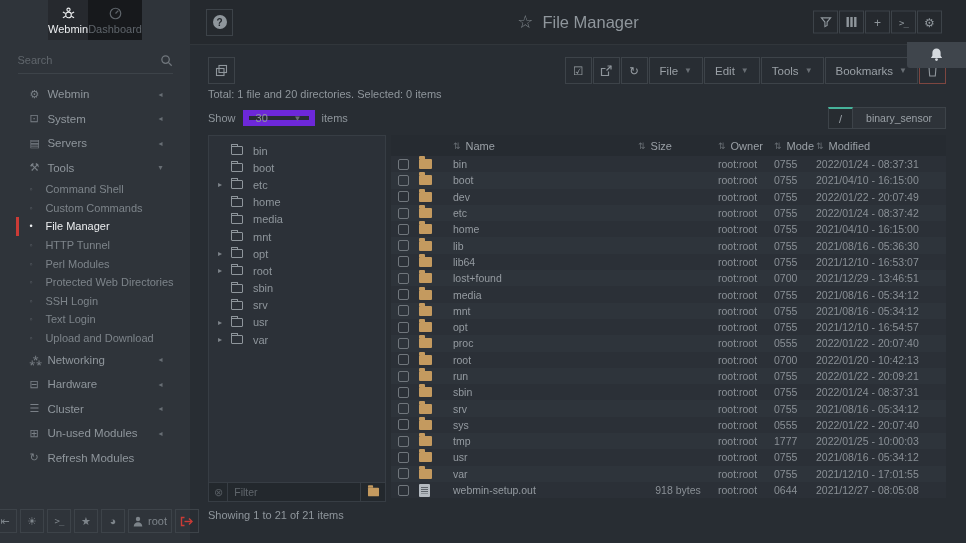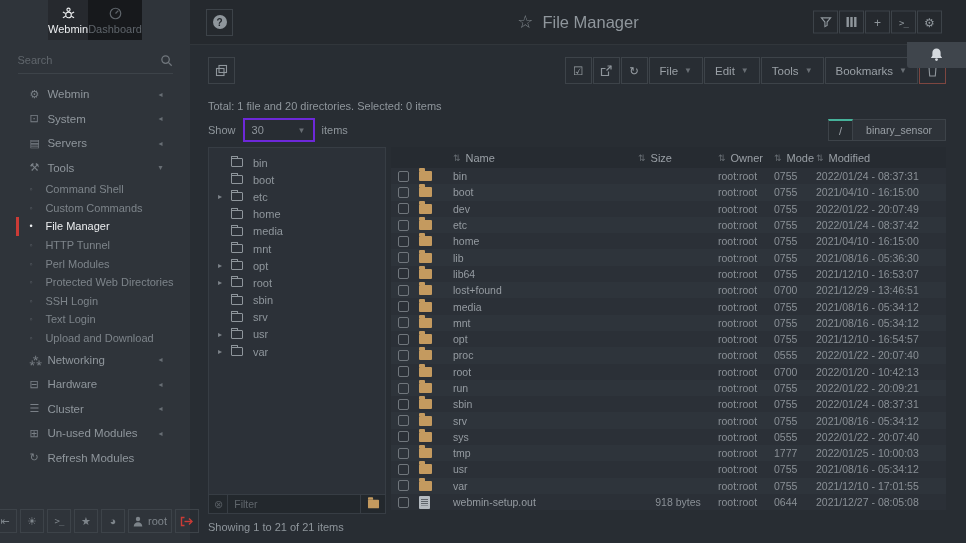--- a/index.html
+++ b/index.html
@@ -50,23 +50,23 @@
   .bell-panel { position:absolute; right:0; top:42px; width:59px; height:26px; background:#3f454c; border-radius:0 0 0 3px; display:flex; align-items:center; justify-content:center; z-index:6; cursor:pointer; }
 
   .content { padding:12px 20px 0 18px; }
   .fm-toolbar { display:flex; justify-content:space-between; align-items:center; }
   .fm-btn { height:27px; border:1px solid #3d4349; display:flex; align-items:center; justify-content:center; padding:0 10px; font-size:11.5px; color:#9aa0a6; gap:6px; cursor:pointer; background:transparent; }
   .fm-btn.sq { width:27px; padding:0; }
   .fm-group { display:flex; gap:1px; }
   .fm-btn .carat { font-size:8px; color:#686e74; }
   .fm-btn.trash { border-color:#7e4640; }
 
-  .total-line { font-size:11px; color:#8f969c; margin-top:16px; }
+  .total-line { font-size:11px; color:#8f969c; margin-top:4px; }
   .show-row { display:flex; align-items:center; margin-top:7px; font-size:11px; color:#8f969c; position:relative; height:22px; }
-  .show-select { width:72px; height:24px; border:2px solid #6d28d9; margin:14px 7px; display:flex; align-items:center; justify-content:space-between; padding:0 7px; color:#8f969c; cursor:pointer; }
+  .show-select { width:72px; height:16px; border:6px solid #6d28d9; margin:14px 7px; display:flex; align-items:center; justify-content:space-between; padding:0 7px; color:#8f969c; cursor:pointer; }
   .show-select .carat { font-size:8px; color:#686e74; }
   .crumbs { position:absolute; right:0; top:0; display:flex; }
   .crumb-root { width:25px; height:22px; border:1px solid #3d4349; border-top:2px solid #46b29a; background:#272c31; display:flex; align-items:center; justify-content:center; font-size:11px; color:#9aa0a6; cursor:pointer; }
   .crumb { height:22px; border:1px solid #3d4349; border-left:none; background:#2e3339; padding:0 13px; display:flex; align-items:center; font-size:10.5px; color:#9aa0a6; cursor:pointer; }
 
   .panels { display:flex; gap:5px; margin-top:6px; height:367px; }
   .tree-panel { width:178px; flex:none; background:#2c3138; border:1px solid #373d44; position:relative; }
   .tree-list { padding-top:6px; }
   .titem { height:17.2px; display:flex; align-items:center; padding-left:9px; font-size:11px; color:#8f969c; cursor:pointer; }
   .t-caret { width:13px; font-size:8px; color:#7d848a; }

